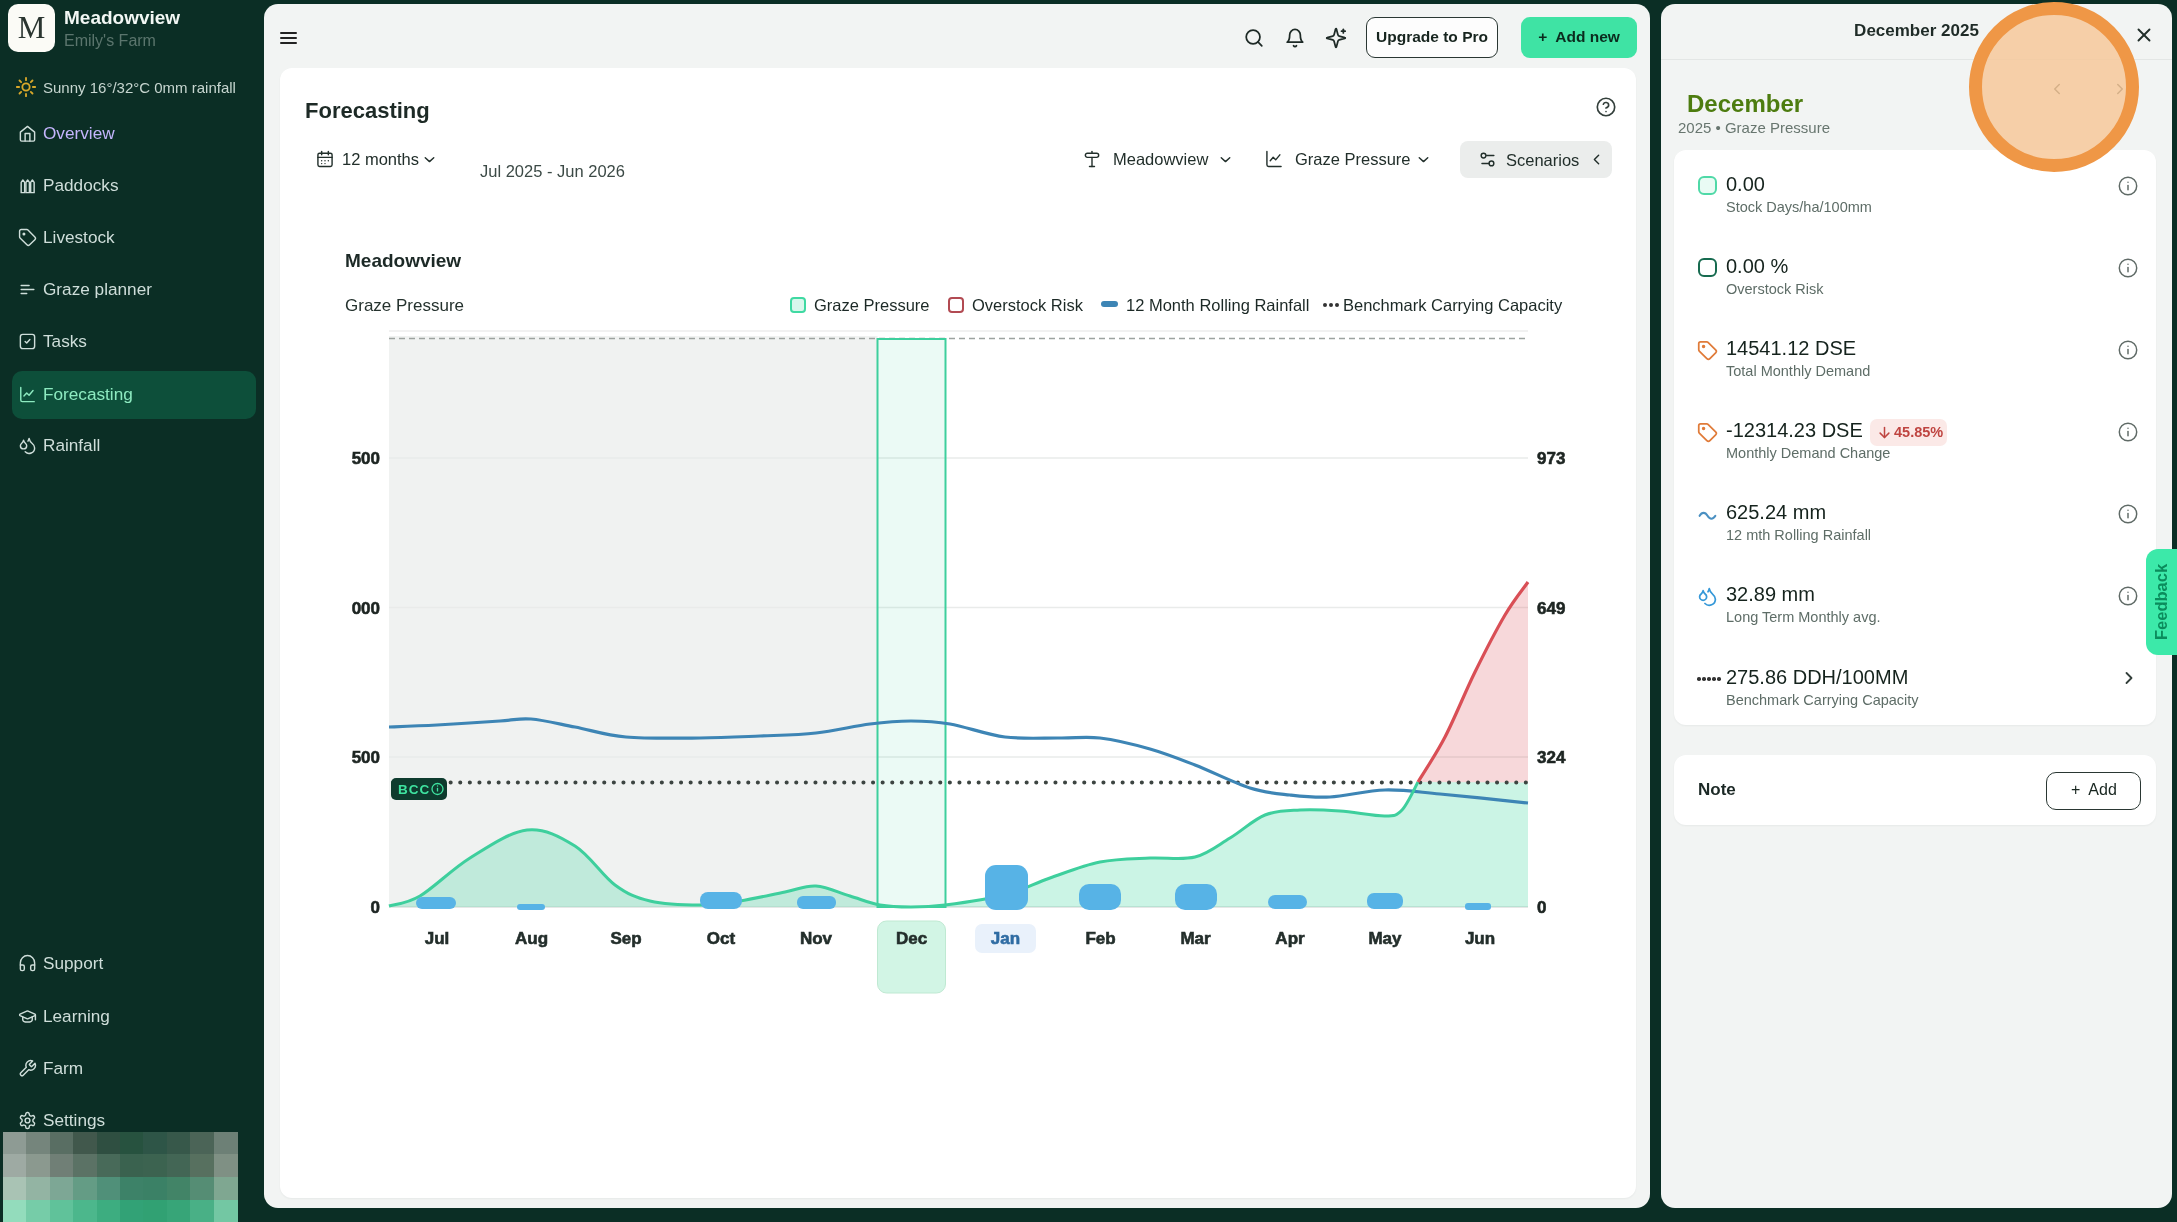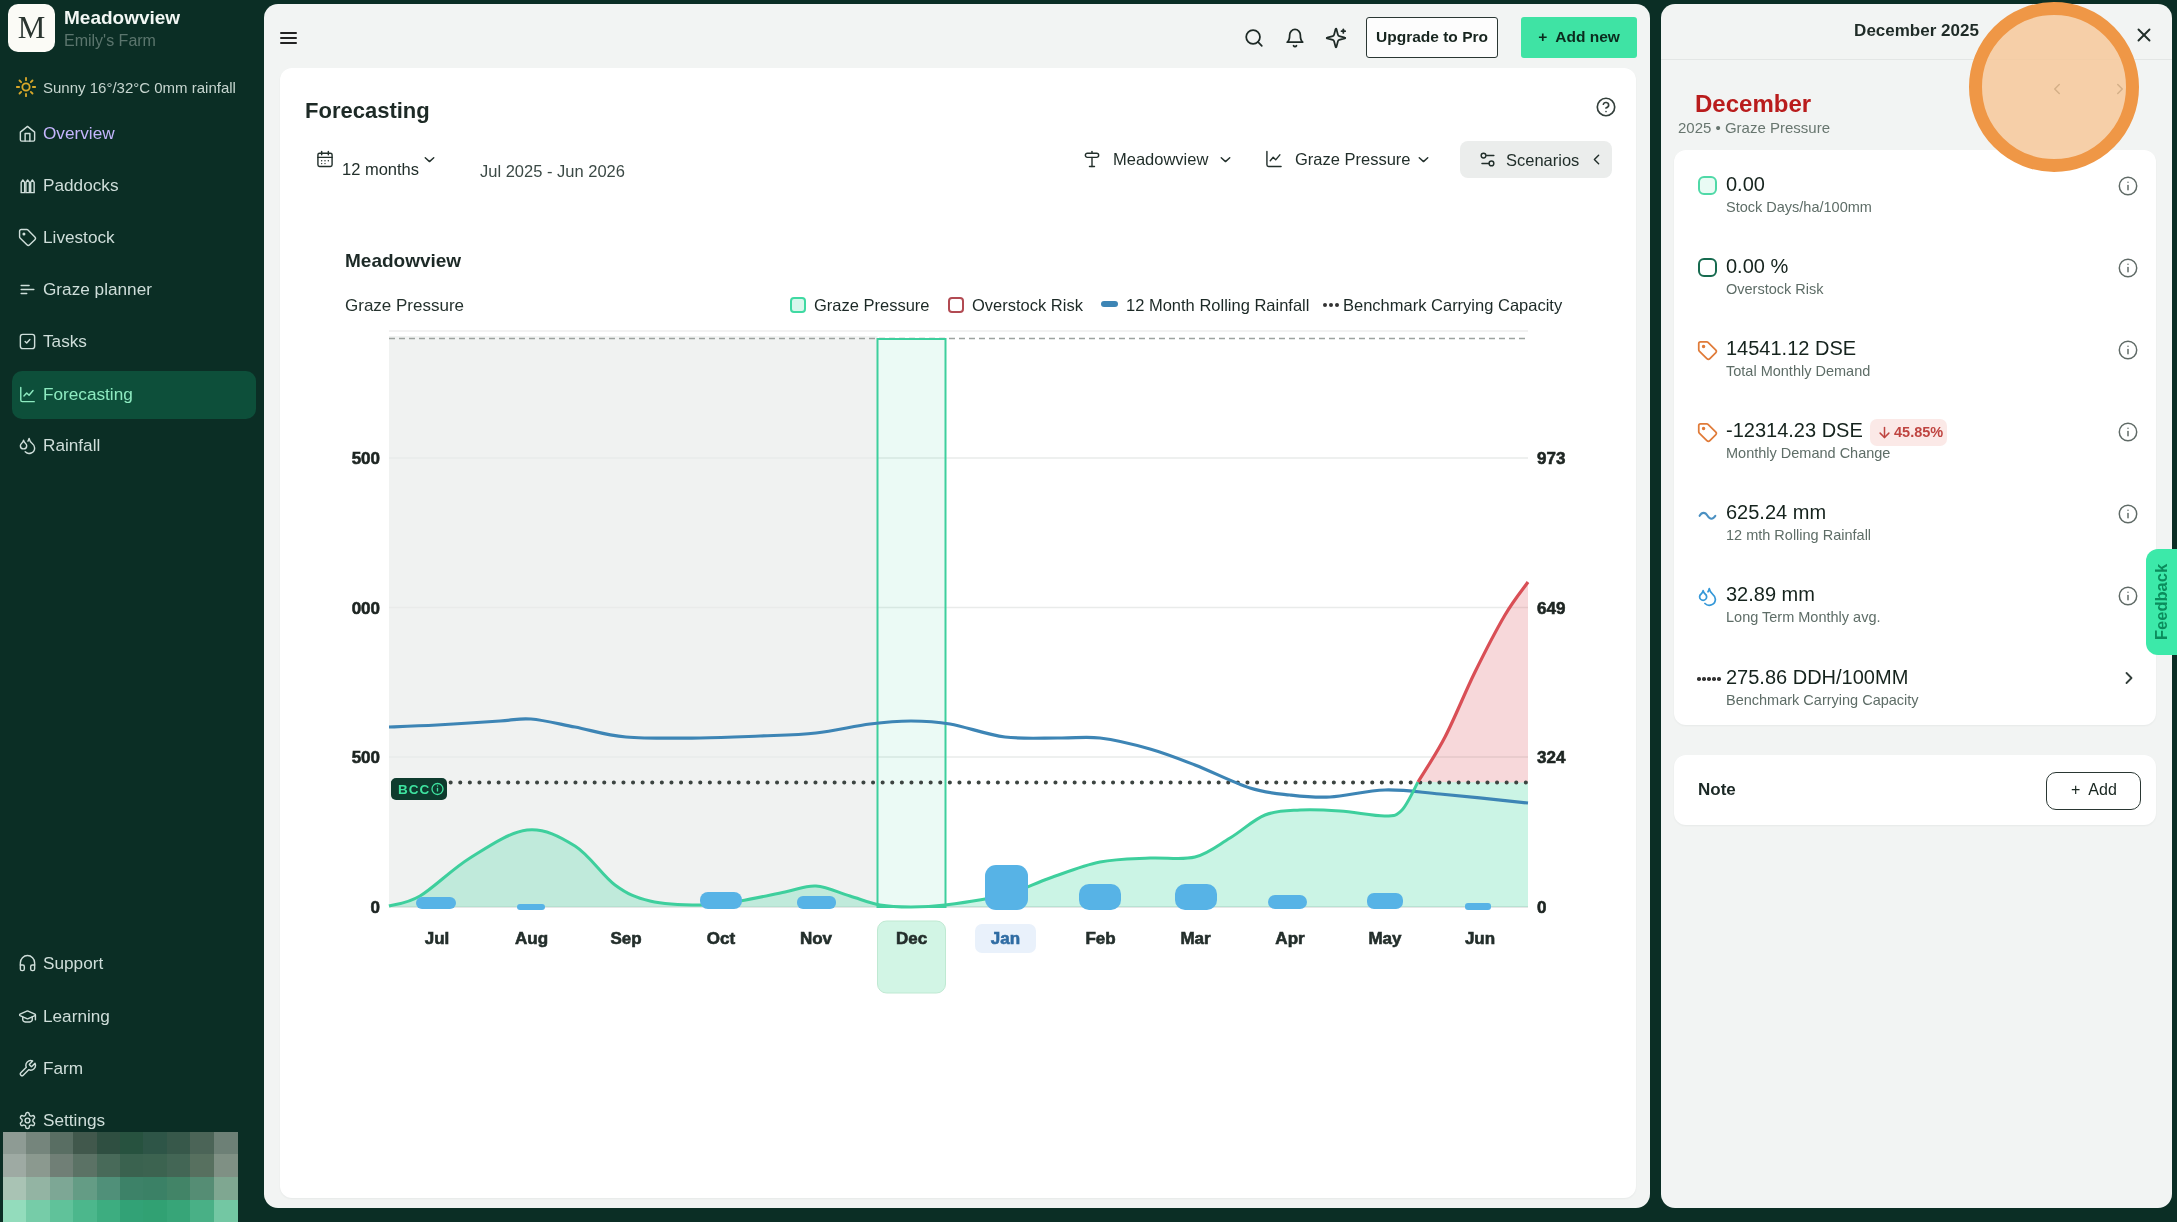--- a/index.html
+++ b/index.html
@@ -4,21 +4,21 @@
 *{margin:0;padding:0;box-sizing:border-box}
 html,body{width:2177px;height:1222px;overflow:hidden}
 body{background:#0b2e25;font-family:"Liberation Sans",sans-serif;position:relative}
 .abs{position:absolute}
 .panel{position:absolute;top:4px;background:#f2f4f3;border-radius:14px}
 #main{left:264px;width:1386px;height:1204px}
 #right{left:1661px;width:511px;height:1204px}
 .card{position:absolute;background:#fff;border-radius:12px;box-shadow:0 1px 2px rgba(20,40,35,.05)}
 #fcast{position:absolute;left:12px;top:371px;width:244px;height:48px;background:#0d4f3a;border-radius:10px}
 .mos{position:absolute;width:24px;height:23px}
-.btn{position:absolute;border-radius:3px;font-weight:700}
+.btn{position:absolute;border-radius:9px;font-weight:700}
 .ddt{position:absolute;font-size:16.5px;color:#222f2b;font-weight:700}
 .lgt{position:absolute;font-size:16.5px;color:#1c2926}
 .mv{position:absolute;font-size:15px;color:#68766f}
 .val{position:absolute;font-size:20px;font-weight:400;color:#15231d}
 .lab{position:absolute;font-size:14.5px;color:#5e6d67}
 </style></head><body>
 <div class="abs" style="left:8px;top:4px;width:47px;height:48px;background:#fbfbf6;border-radius:10px;text-align:center;line-height:48px;font-family:'Liberation Serif',serif;font-size:31px;color:#2a3530">M</div>
 <div class="abs" style="left:64px;top:7px;font-size:19px;font-weight:700;color:#f2f7f4">Meadowview</div>
 <div class="abs" style="left:64px;top:32px;font-size:16px;color:#5b756d">Emily's Farm</div>
 <svg class="abs" style="left:15px;top:76px" width="22" height="22" viewBox="0 0 24 24" fill="none" stroke="#d9a82a" stroke-width="2" stroke-linecap="round">
@@ -148,21 +148,21 @@
       <path d="M9.1 9a3 3 0 0 1 5.8 1c0 2-3 3-3 3"></path>
       <path d="M12 17h.01"></path>
     </svg>
 <svg style="position:absolute;left:51px;top:145px" width="20" height="20" viewBox="0 0 24 24" fill="none" stroke="#222f2b" stroke-width="1.7" stroke-linecap="round" stroke-linejoin="round">
       <rect x="3.5" y="5" width="17" height="16" rx="2"></rect>
       <path d="M8 3v4"></path>
       <path d="M16 3v4"></path>
       <path d="M3.5 10h17"></path>
       <path d="M8 14h.01M12 14h.01M16 14h.01M8 17.5h.01M12 17.5h.01"></path>
     </svg>
-<div class="ddt" style="left:78px;top:156px;font-weight:400">12 months</div>
+<div class="ddt" style="left:78px;top:146px;font-weight:400">12 months</div>
 <svg style="position:absolute;left:157px;top:147px" width="17" height="17" viewBox="0 0 24 24" fill="none" stroke="#222f2b" stroke-width="2" stroke-linecap="round" stroke-linejoin="round">
       <path d="m6 9.5 6 5.5 6-5.5"></path>
     </svg>
 <div class="ddt" style="left:216px;top:158px;font-weight:400;color:#3c4a46">Jul 2025 - Jun 2026</div>
 <svg style="position:absolute;left:818px;top:145px" width="20" height="20" viewBox="0 0 24 24" fill="none" stroke="#222f2b" stroke-width="1.7" stroke-linecap="round" stroke-linejoin="round">
       <rect x="4" y="5" width="16" height="5" rx="2.5"></rect>
       <path d="M12 3v2"></path>
       <path d="M12 10v11"></path>
       <path d="M9 21h6"></path>
     </svg>
@@ -253,21 +253,21 @@
     <text x="1537" y="763" font-size="17" font-weight="bold" font-family="Liberation Sans" fill="#1d2522" stroke="#1d2522" stroke-width="0.6">324</text>
     <text x="1537" y="913" font-size="17" font-weight="bold" font-family="Liberation Sans" fill="#1d2522" stroke="#1d2522" stroke-width="0.6">0</text>
   </svg>
 <div class="panel" id="right">
 <div class="abs" style="left:0;top:17px;width:100%;text-align:center;font-size:17px;font-weight:700;color:#1f2b27">December 2025</div>
 <svg style="position:absolute;left:472px;top:20px" width="22" height="22" viewBox="0 0 24 24" fill="none" stroke="#222f2b" stroke-width="2.1" stroke-linecap="round" stroke-linejoin="round">
       <path d="M18 6 6 18"></path>
       <path d="m6 6 12 12"></path>
     </svg>
 <div class="abs" style="left:0;top:55px;width:100%;height:1px;background:#e3e6e5"></div>
-<div class="abs" style="left:34px;top:86px;font-size:24px;font-weight:700;color:#b91c1c">December</div>
+<div class="abs" style="left:26px;top:86px;font-size:24px;font-weight:700;color:#4d7c0f">December</div>
 <div class="mv" style="left:17px;top:115px">2025 • Graze Pressure</div>
 <svg style="position:absolute;left:387px;top:76px" width="18" height="18" viewBox="0 0 24 24" fill="none" stroke="#3c4743" stroke-width="2" stroke-linecap="round" stroke-linejoin="round">
       <path d="m15 18-6-6 6-6"></path>
     </svg>
 <svg style="position:absolute;left:450px;top:76px" width="18" height="18" viewBox="0 0 24 24" fill="none" stroke="#3c4743" stroke-width="2" stroke-linecap="round" stroke-linejoin="round">
       <path d="m9 18 6-6-6-6"></path>
     </svg>
 <div class="card" style="left:13px;top:146px;width:482px;height:575px"></div>
 <div class="abs" style="left:37px;top:172px;width:19px;height:19px;border-radius:6px;background:#e9fbf4;border:2.5px solid #4fd9a7"></div>
 <div class="val" style="left:65px;top:169px">0.00</div>

